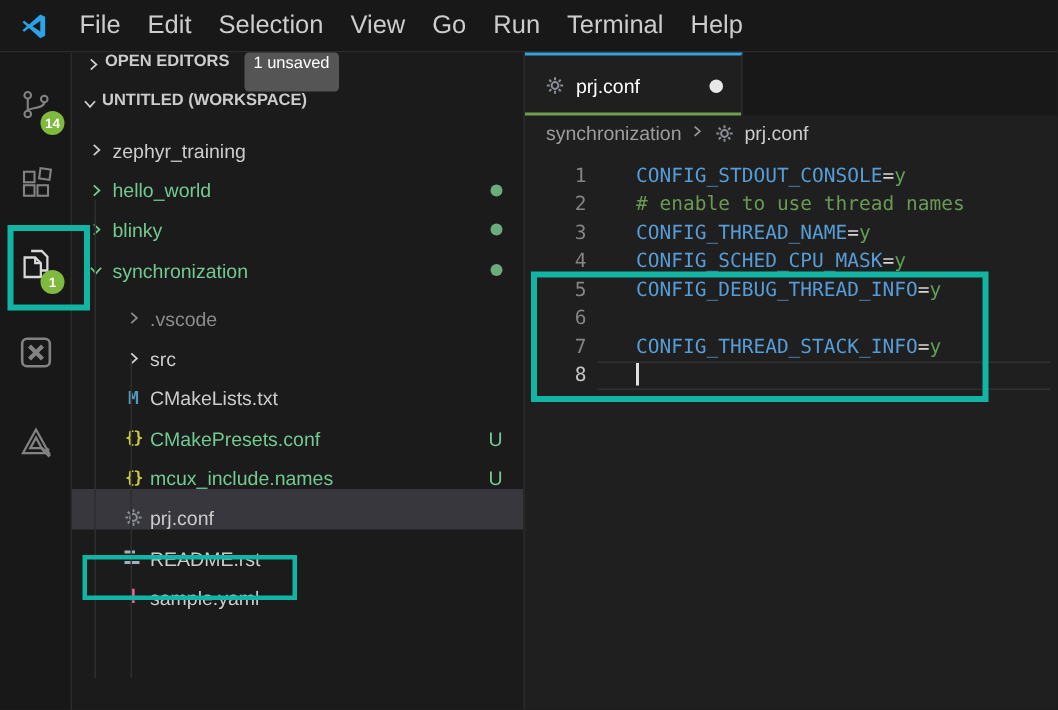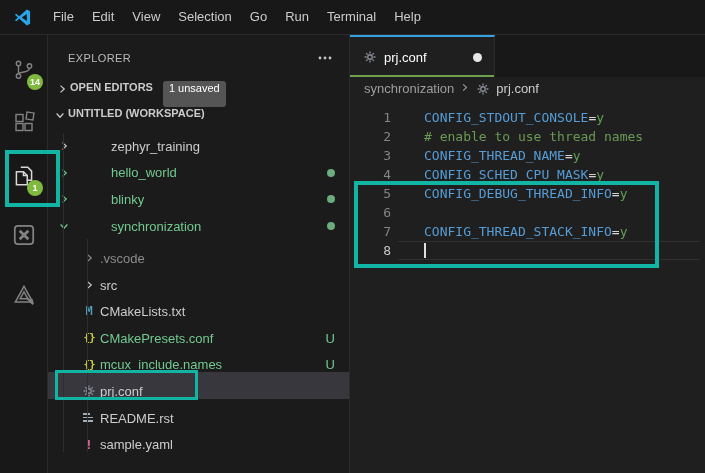--- a/index.html
+++ b/index.html
@@ -9,21 +9,21 @@
     -webkit-font-smoothing:antialiased;color:#cccccc;
   }
   
   .titlebar{
     position:absolute;left:0;top:0;width:705px;height:35px;
     background:#181818;border-bottom:1px solid #2b2b2b;
     display:flex;align-items:center;box-sizing:border-box;
   }
   .vscode-logo{width:44px;display:flex;justify-content:center;align-items:center;}
   .menus{display:flex;align-items:center;height:100%;}
-  .menu-item{font-size:13px;color:#cccccc;padding:0 9px;line-height:34px;cursor:default;}
+  .menu-item{font-size:17px;color:#cccccc;padding:0 9px;line-height:34px;cursor:default;}
   
   .activitybar{
     position:absolute;left:0;top:35px;width:48px;height:438px;
     background:#181818;border-right:1px solid #2b2b2b;box-sizing:border-box;
   }
   .ab-item{position:absolute;left:0;width:47px;height:40px;display:flex;align-items:center;justify-content:center;color:#828282;}
   .ab-item svg{stroke:#828282;}
   .ab-item.active svg{stroke:#d7d7d7;}
   .ab-badge{
     position:absolute;right:4px;bottom:0px;min-width:16px;height:16px;border-radius:50%;
@@ -42,21 +42,21 @@
   .oe-row{padding-left:6px;}
   .ws-row{padding-left:4px;}
   .twisty{width:16px;height:16px;display:flex;align-items:center;justify-content:center;flex:none;}
   .twisty svg{stroke:currentColor;}
   .twisty.expanded svg{transform:rotate(90deg);}
   .oe-badge{
     margin-left:10px;background:var(--unsaved-badge);color:#ffffff;font-size:11px;font-weight:normal;
     padding:1px 6px 2px 6px;border-radius:3px;
   }
   .tree-row{height:26.6px;display:flex;align-items:center;font-size:13px;color:#cccccc;cursor:pointer;}
-  .tree-row.lvl1{padding-left:8px;gap:36px;}
+  .tree-row.lvl1{padding-left:8px;}
   .tree-row.lvl2{padding-left:33px;align-items:flex-end;}
   .tree-row.selected{background:var(--selected-bg);}
   .tree-label{margin-left:3px;white-space:nowrap;}
   .c-default{color:#cccccc;}
   .c-untracked{color:var(--git-green);}
   .c-ignored{color:var(--ignored-gray);}
   .tree-row .c-untracked ~ *{}
   .tree-row .twisty{color:inherit;}
   .tree-row.lvl1 .twisty,.tree-row.lvl2 .twisty{color:inherit;}
   .file-icon{width:16px;height:16px;flex:none;display:flex;align-items:center;justify-content:center;
@@ -110,22 +110,22 @@
 
 <div class="titlebar">
   <span class="vscode-logo">
     <svg width="19" height="19" viewBox="0 0 24 24">
       <path fill="#2ba3e8" fill-rule="evenodd" d="M17.5 2 L8 10.5 L4 7.4 L2.4 8.4 L6.2 12 L2.4 15.6 L4 16.6 L8 13.5 L17.5 22 L21.6 20 V4 Z M17.5 7.6 V16.4 L11 12 Z"></path>
     </svg>
   </span>
   <nav class="menus" id="menus">
       <span class="menu-item">File</span>
       <span class="menu-item">Edit</span>
+      <span class="menu-item">Selection</span>
       <span class="menu-item">View</span>
-      <span class="menu-item">Selection</span>
       <span class="menu-item">Go</span>
       <span class="menu-item">Run</span>
       <span class="menu-item">Terminal</span>
       <span class="menu-item">Help</span>
     </nav>
 </div>
 
 <div class="activitybar">
   <div class="ab-item" style="top:15px">
     <svg width="24" height="24" viewBox="0 0 24 24" fill="none" stroke-width="1.4">
@@ -161,30 +161,20 @@
   <div class="ab-item" style="top:240px">
     <svg width="26" height="26" viewBox="0 0 24 24" fill="none" stroke-width="1.4">
       <path d="M12 4 L20 18.5 H4 Z"></path>
       <path d="M12 9 L15.5 15.5 H8.5 Z"></path>
       <path d="M15.5 15.5 L20.5 20.5 M17.8 17.8 l2 -2" stroke-width="2"></path>
     </svg>
   </div>
 </div>
 
 <div class="sidebar">
-  <div class="sb-header">
-    <span class="sb-title">EXPLORER</span>
-    <span class="sb-more">
-      <svg width="16" height="16" viewBox="0 0 16 16" fill="#c5c5c5">
-        <circle cx="3" cy="8" r="1.4"></circle>
-          <circle cx="8" cy="8" r="1.4"></circle>
-          <circle cx="13" cy="8" r="1.4"></circle>
-      </svg>
-    </span>
-  </div>
   <div class="row oe-row">
     <span class="twisty">
       <svg width="12" height="12" viewBox="0 0 16 16" fill="none" stroke="#cccccc" stroke-width="1.6">
           <path d="M6 3.5 L11 8 L6 12.5"></path>
         </svg>
     </span>
     <span>OPEN EDITORS</span>
     <span class="oe-badge">1 unsaved</span>
   </div>
   <div class="row ws-row">

